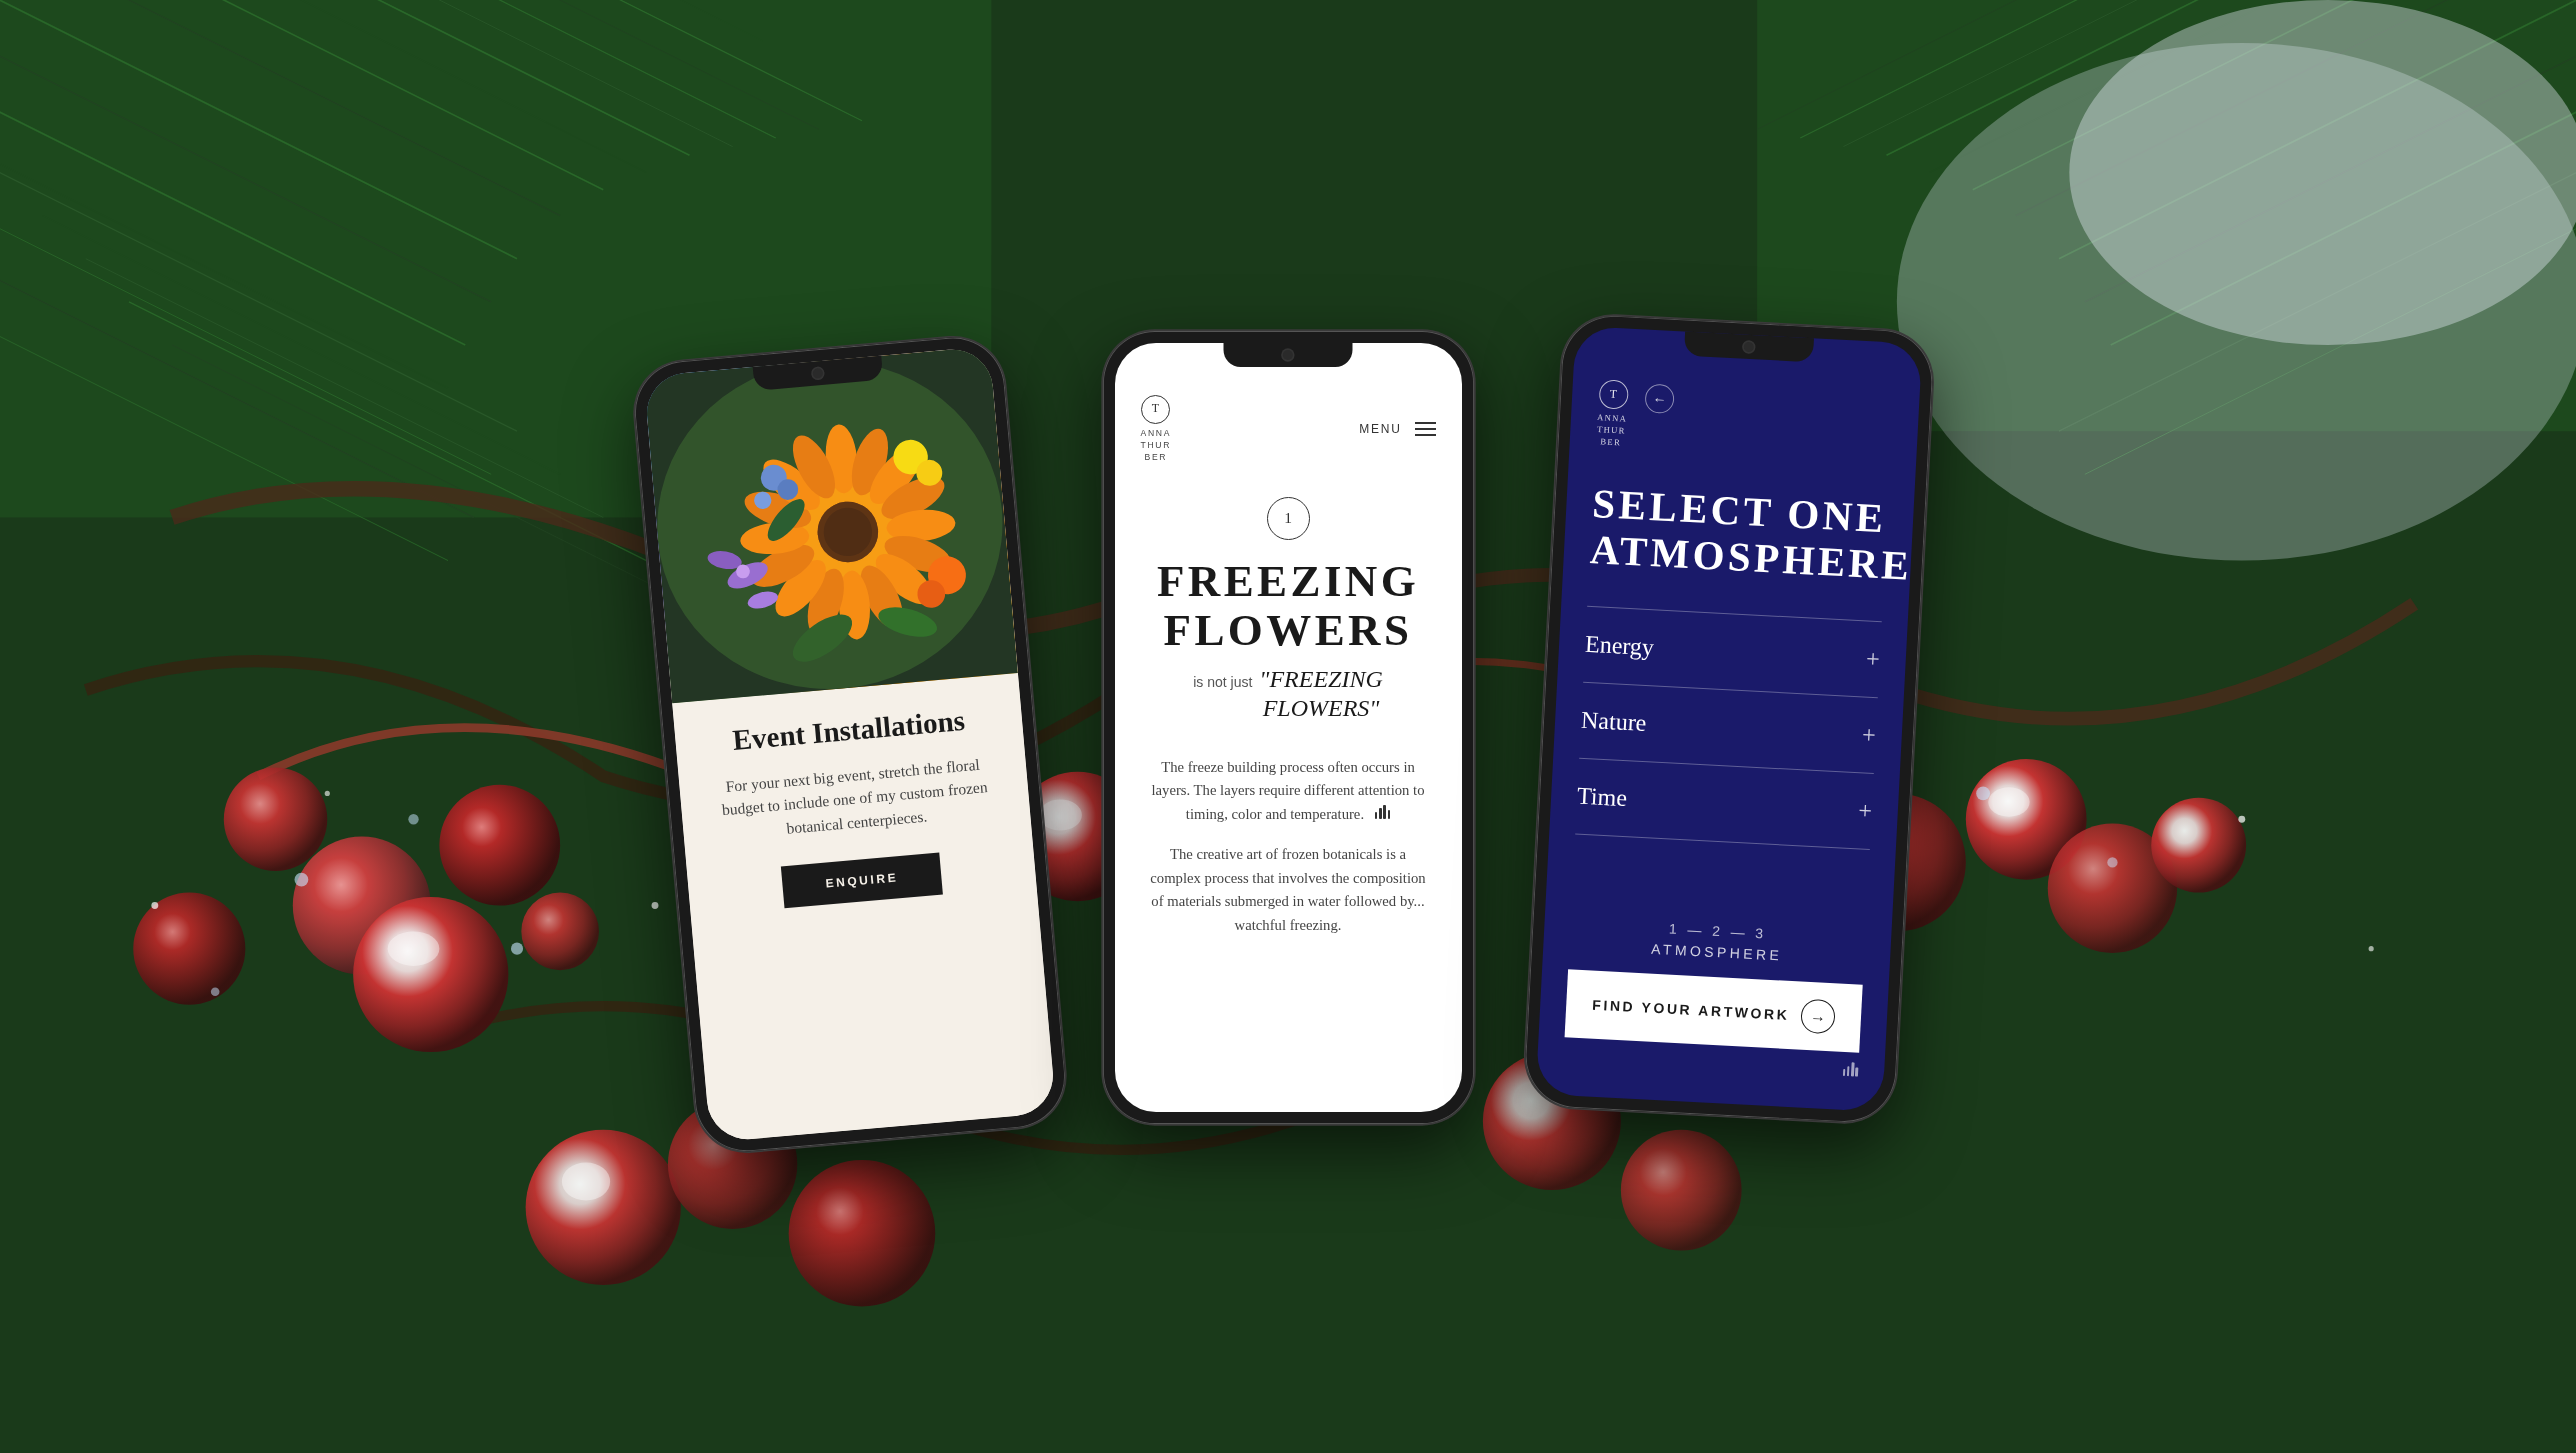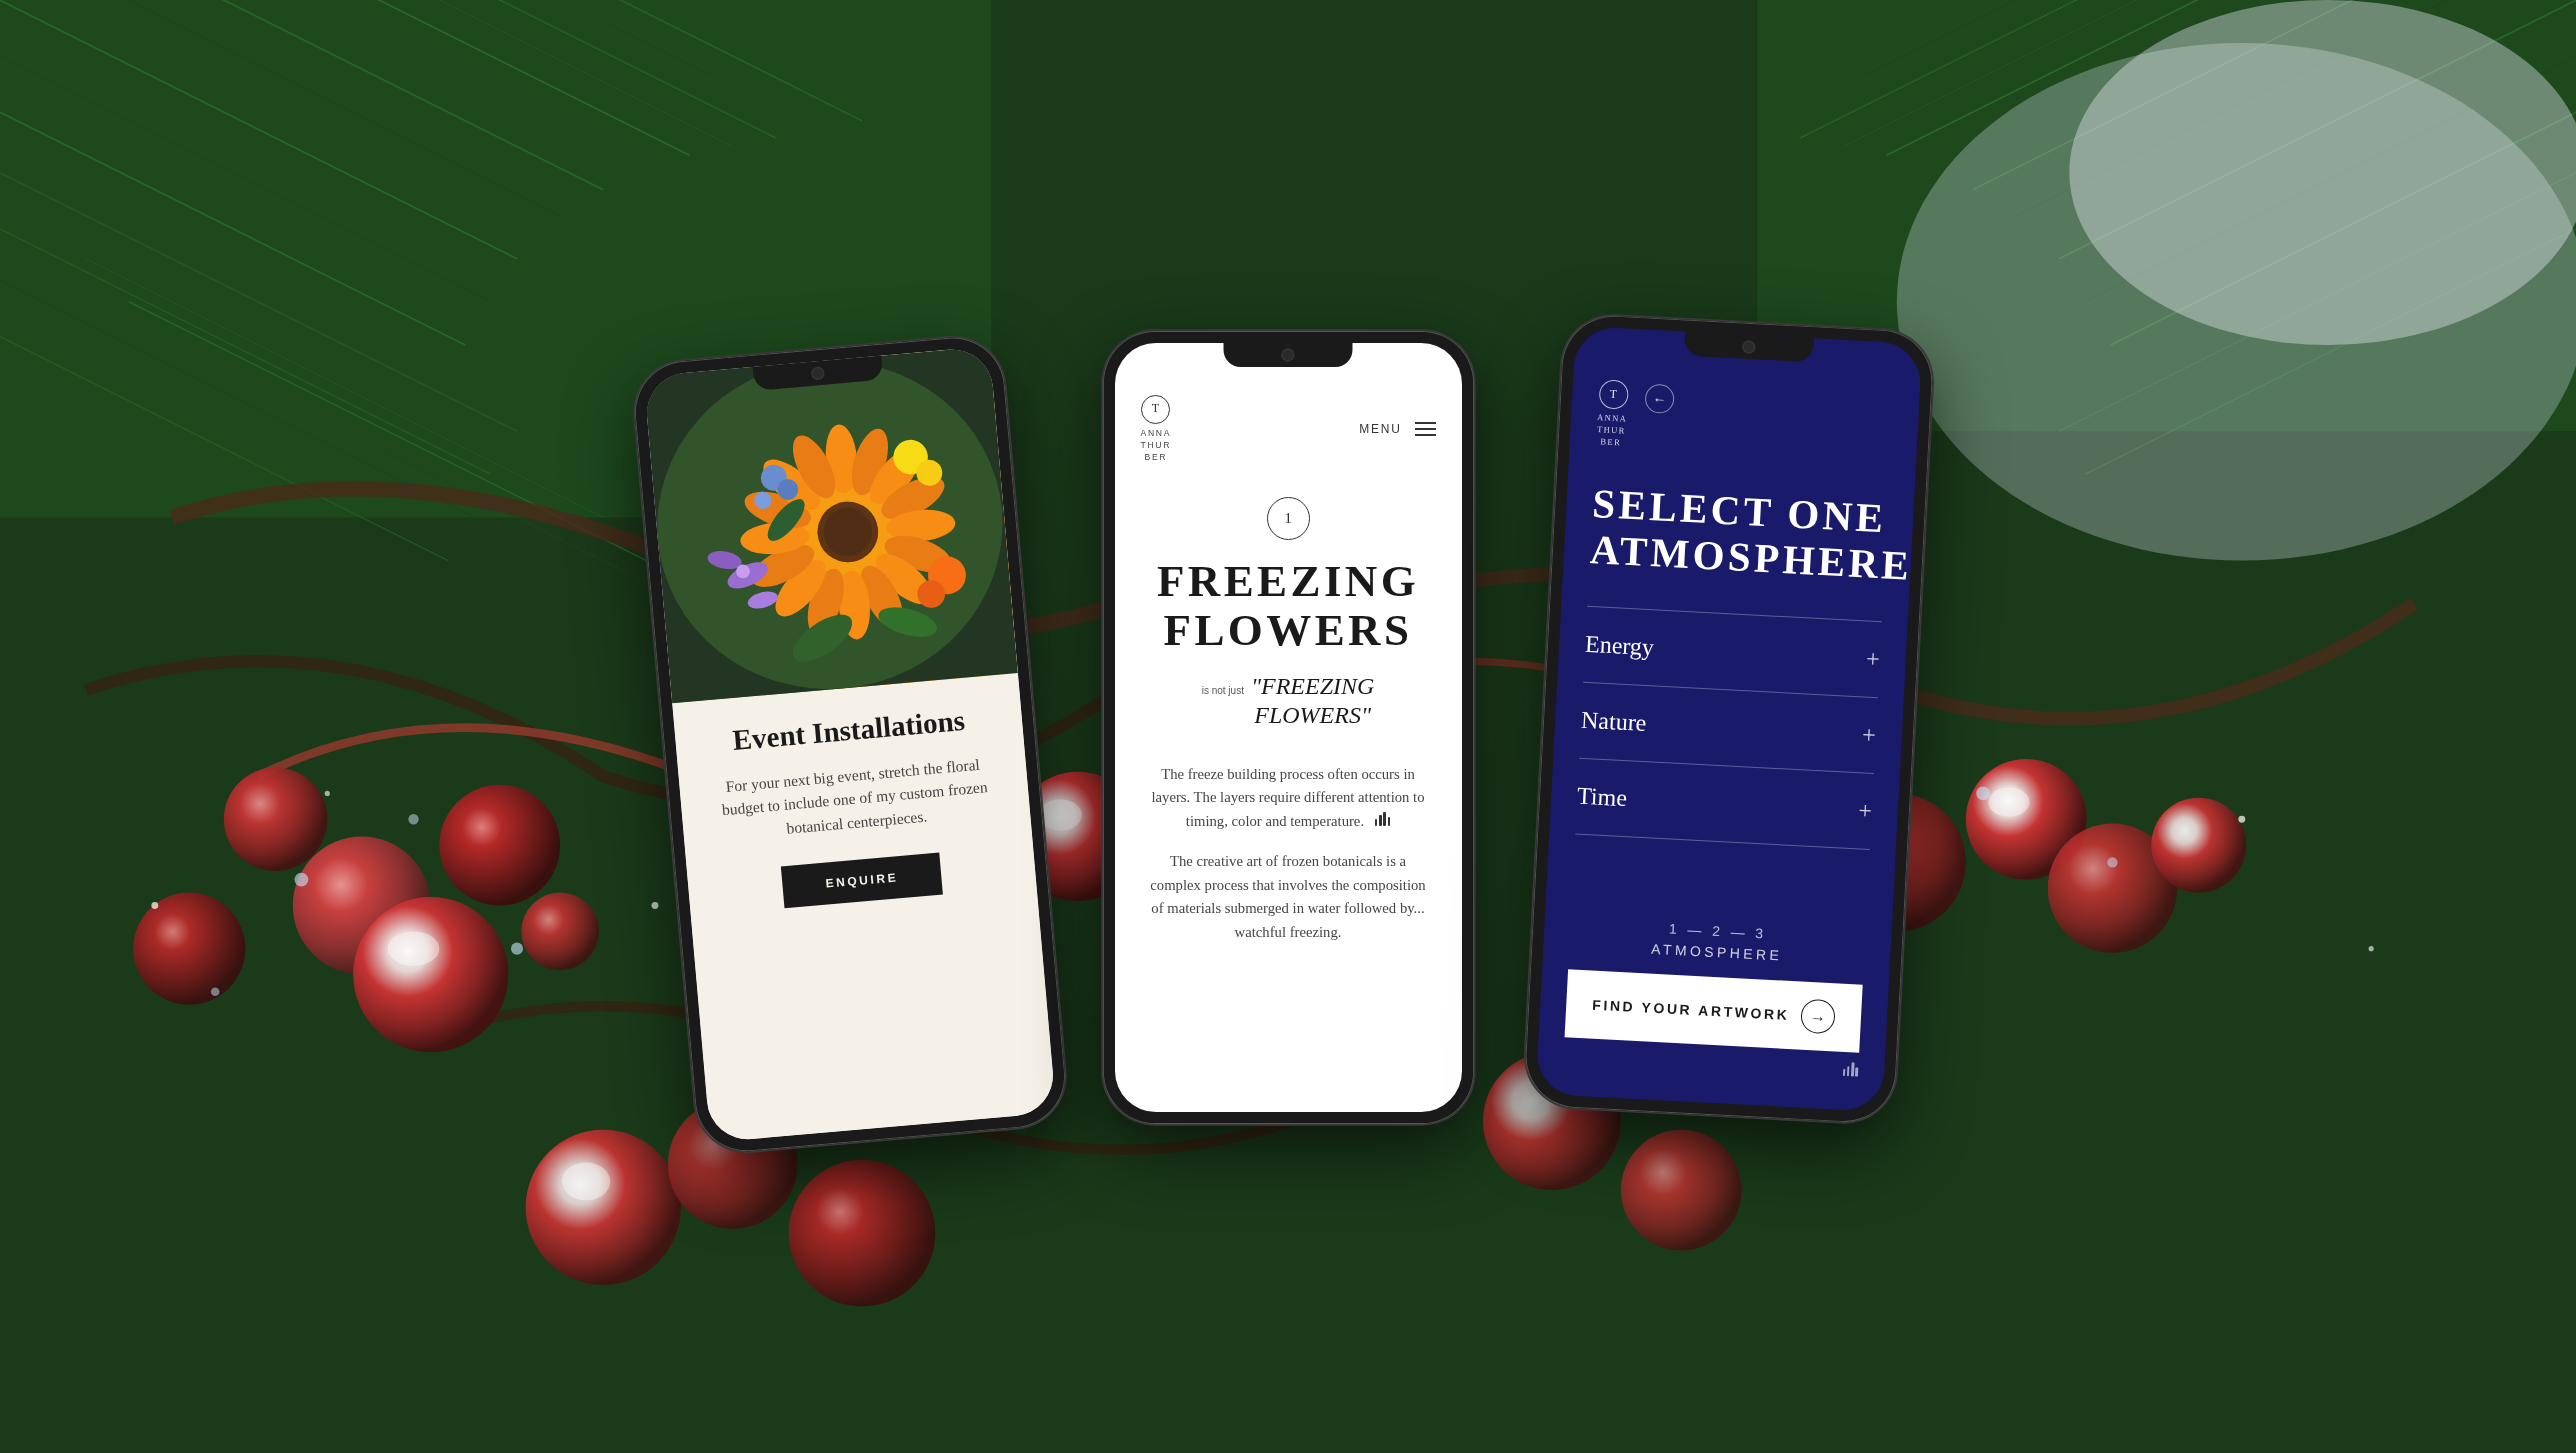--- a/index.html
+++ b/index.html
@@ -254,27 +254,27 @@
       font-family: Georgia, serif;
     }
 
     .phone2-main-title {
       font-size: 45px;
       font-weight: bold;
       color: #1a1a1a;
       text-align: center;
       line-height: 1.1;
       letter-spacing: 3.4px;
-      margin-bottom: 16px;
+      margin-bottom: 9px;
       font-family: Georgia, serif;
     }
 
     .phone2-subtitle {
       text-align: center;
-      font-size: 10px;
+      font-size: 14px;
       color: #555;
       margin-bottom: 4.3px;
       font-family: Arial, sans-serif;
     }
 
     .phone2-italic-title {
       font-size: 28px;
       font-style: italic;
       color: #1a1a1a;
       text-align: center;

